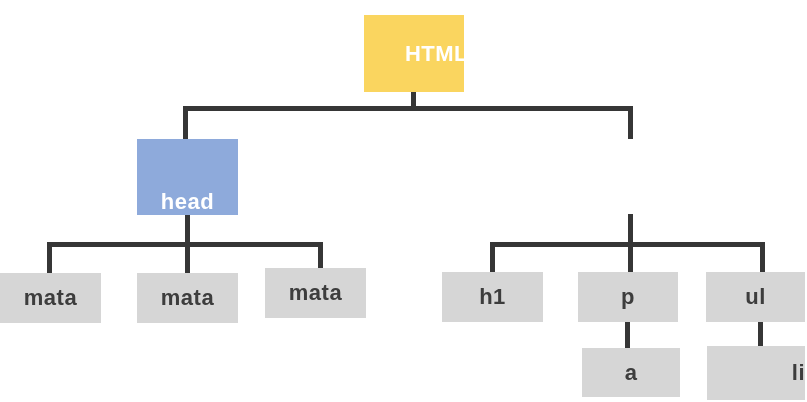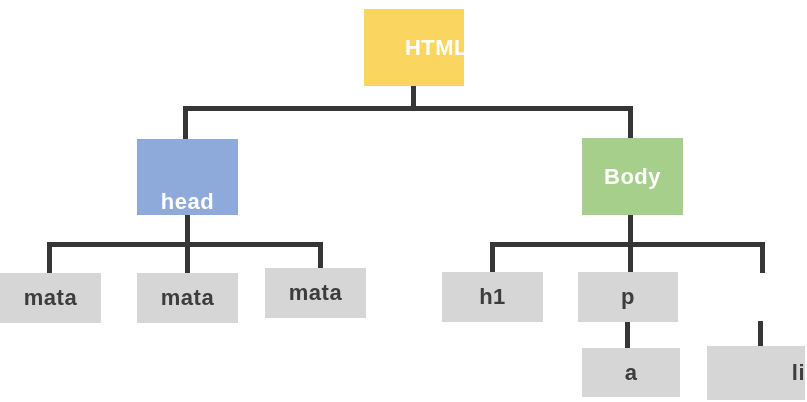--- a/index.html
+++ b/index.html
@@ -52,31 +52,28 @@
 
   <div class="line" style="left:628px; top:214px; width:5px;   height:31px;"></div>
   <div class="line" style="left:490px; top:242px; width:275px; height:5px;"></div>
   <div class="line" style="left:490px; top:242px; width:5px;   height:31px;"></div>
   <div class="line" style="left:628px; top:242px; width:5px;   height:31px;"></div>
   <div class="line" style="left:760px; top:242px; width:5px;   height:31px;"></div>
 
   <div class="line" style="left:625px; top:321px; width:5px;   height:28px;"></div>
   <div class="line" style="left:758px; top:321px; width:5px;   height:26px;"></div>
 
-  <div class="node node-root" style="left:364px; top:9px;   width:100px; height:77px;padding-left:45px;">
+  <div class="node node-root" style="left:364px; top:15px;   width:100px; height:77px;padding-left:45px;">
     <span>HTML</span>
   </div>
 
   <div class="node node-head" style="left:137px; top:139px; width:101px; height:76px;align-items:flex-end;">
     <span>head</span>
   </div>
 
-  <div class="node node-body" style="left:582px; top:138px; width:101px; height:77px;">
-    <span>Body</span>
-  </div>
 
   <div class="node node-leaf" style="left:0px;   top:273px; width:101px; height:50px;">
     <span>mata</span>
   </div>
 
   <div class="node node-leaf" style="left:137px; top:273px; width:101px; height:50px;">
     <span>mata</span>
   </div>
 
   <div class="node node-leaf" style="left:265px; top:268px; width:101px; height:50px;">
@@ -84,20 +81,23 @@
   </div>
 
   <div class="node node-leaf" style="left:442px; top:272px; width:101px; height:50px;">
     <span>h1</span>
   </div>
 
   <div class="node node-leaf" style="left:578px; top:272px; width:100px; height:50px;">
     <span>p</span>
   </div>
 
+  <div class="node node-leaf" style="left:706px; top:272px; width:99px;  height:50px;">
+    <span>ul</span>
+  </div>
 
   <div class="node node-leaf" style="left:582px; top:348px; width:98px;  height:49px;">
     <span>a</span>
   </div>
 
   <div class="node node-leaf" style="left:707px; top:346px; width:98px;  height:54px;justify-content:flex-end;">
     <span>li</span>
   </div>
 
 </div>

